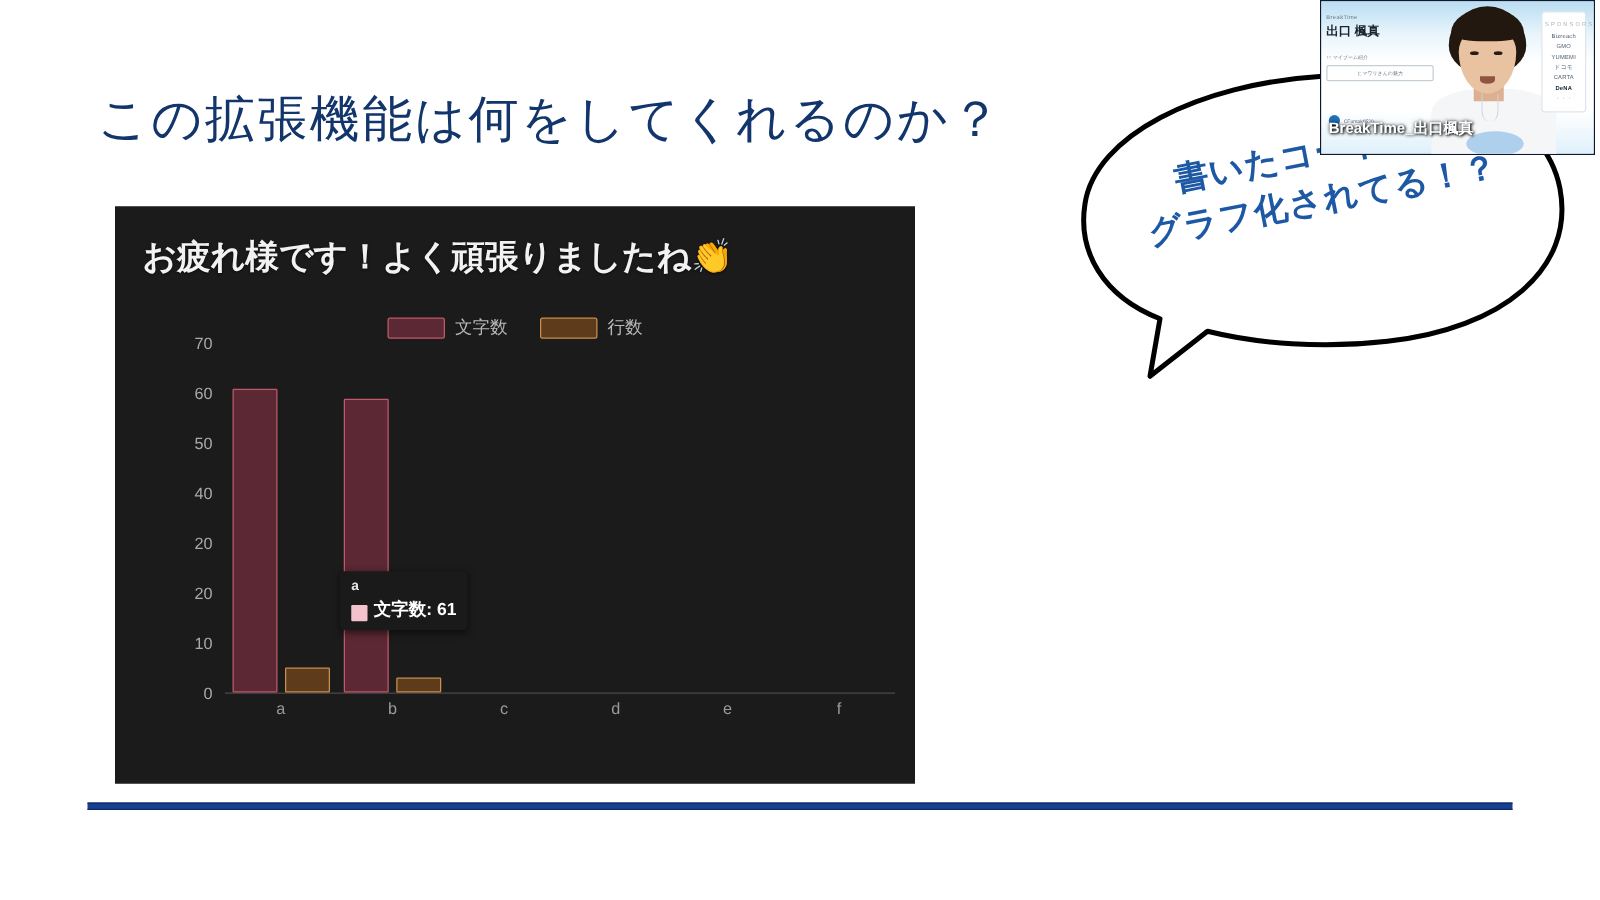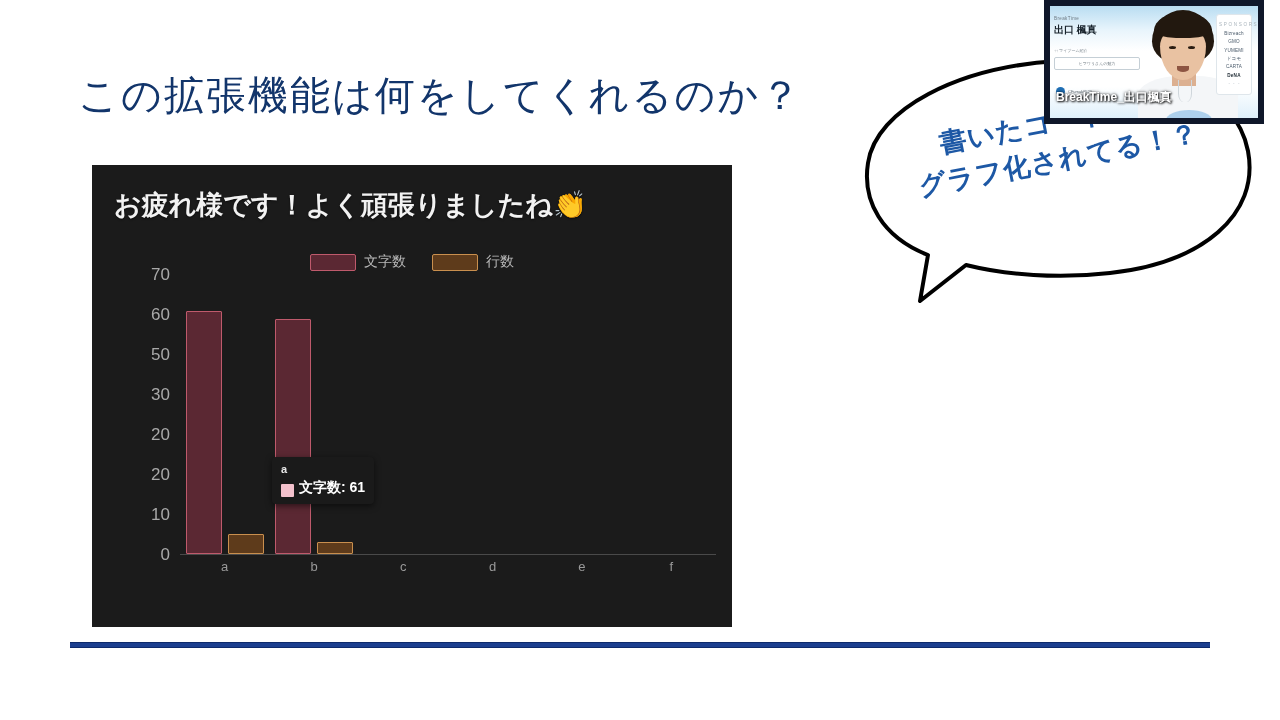--- a/index.html
+++ b/index.html
@@ -79,21 +79,21 @@
   }
   .y-axis {
     position: absolute;
     left: 0; top: 0; bottom: 24px;
     width: 34px;
   }
   .y-tick {
     position: absolute;
     right: 4px;
     transform: translateY(-50%);
-    font-size: 17px;
+    font-size: 13px;
     color: #a9a9a9;
     text-align: right;
   }
   .grid-area {
     position: absolute;
     left: 40px; right: 0; top: 0; bottom: 24px;
     border-bottom: 1px solid #4a4a4a;
   }
   .bars {
     position: absolute;
@@ -180,27 +180,27 @@
     font-weight: 700;
     font-size: 27px;
     line-height: 1.42;
     letter-spacing: 1px;
   }
   .bubble-line { display: block; white-space: nowrap; }
 
   
   .webcam {
     position: absolute;
-    right: 16px;
+    right: 4px;
     top: 0;
     width: 220px;
     height: 124px;
     overflow: hidden;
     background: #cfe6f5;
-    border: 6px solid #0f172a;
+    border: 1px solid #0f172a;
     padding-left: 26px;
   }
   .webcam-bg {
     position: absolute; inset: 0;
     background:
       linear-gradient(180deg, #b9ddf2 0%, #e9f5fc 22%, #ffffff 40%, #ffffff 72%, #dff0fb 100%);
   }
   .webcam-slide-card {
     position: absolute;
     left: 4px; top: 10px;
@@ -378,21 +378,21 @@
       <span class="legend-label">行数</span>
     </div>
   </div>
 
   <div class="plot">
     <div class="y-axis" id="y-axis">
         <div class="y-tick" style="top: 100%;">0</div>
         <div class="y-tick" style="top: 85.7143%;">10</div>
         <div class="y-tick" style="top: 71.4286%;">20</div>
         <div class="y-tick" style="top: 57.1429%;">20</div>
-        <div class="y-tick" style="top: 42.8571%;">30</div>
+        <div class="y-tick" style="top: 42.8571%;">40</div>
         <div class="y-tick" style="top: 28.5714%;">50</div>
         <div class="y-tick" style="top: 14.2857%;">60</div>
         <div class="y-tick" style="top: 0%;">70</div>
       </div>
     <div class="grid-area">
       <div class="bars" id="bars">
           <div class="cat-group">
             <div class="bar chars" style="height: 87.1429%;"></div>
             <div class="bar lines" style="height: 7.14286%;"></div>
           </div>

